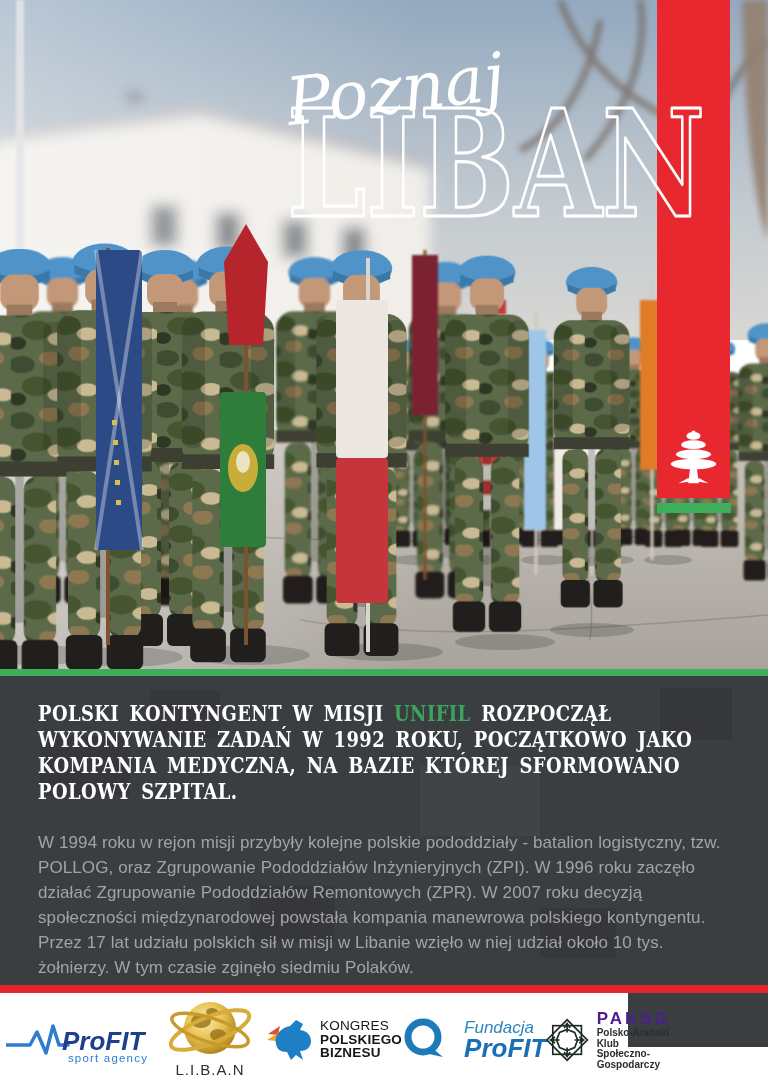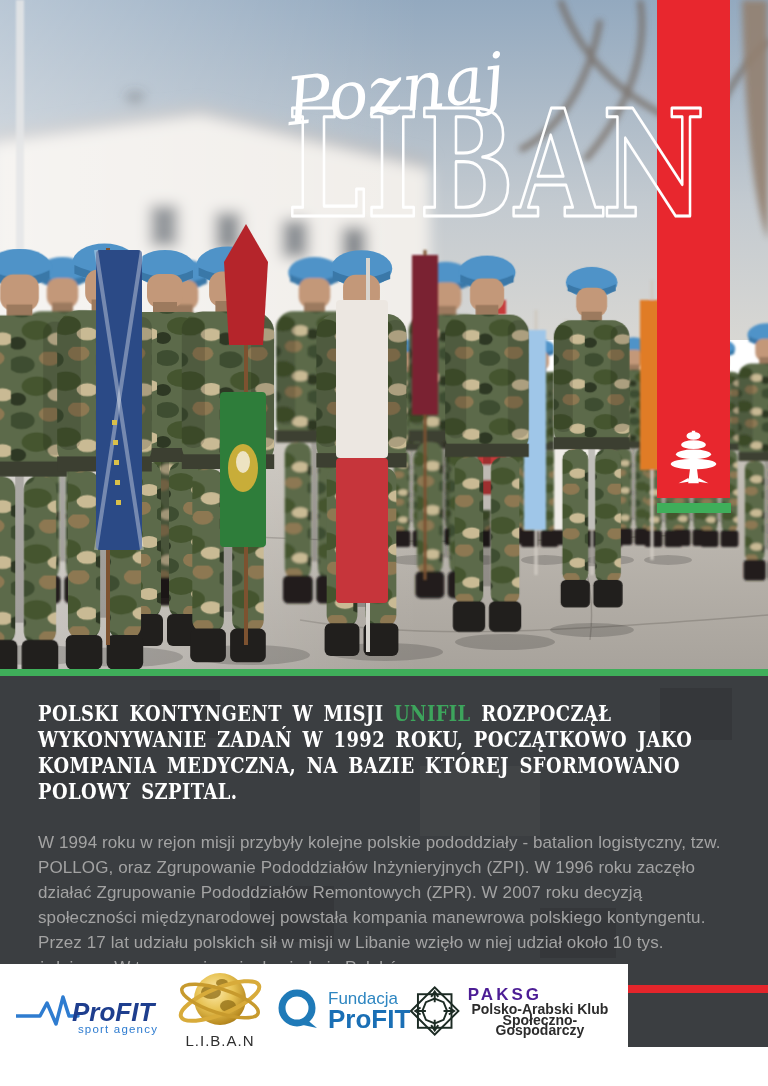--- a/index.html
+++ b/index.html
@@ -30,35 +30,35 @@
   .headline{position:absolute;left:38px;top:24px;transform:scaleX(0.78);transform-origin:left top;
             font-family:"DejaVu Serif",serif;font-weight:700;font-size:23px;line-height:26px;
             color:#ffffff;letter-spacing:0.5px;word-spacing:5px;white-space:nowrap;}
   .hl-green{color:#3da45c;}
 
   .body-text{position:absolute;left:38px;top:154px;width:694px;margin:0;
              font-size:17px;line-height:25px;color:#a3a3a3;letter-spacing:0.1px;}
 
   
   .red-strip{position:absolute;left:0;top:985px;width:768px;height:8px;background:#e4252b;}
-  .footer{position:absolute;left:0;top:964px;width:628px;height:93px;background:#ffffff;
-          display:flex;align-items:center;justify-content:space-between;padding:0 16px;}
+  .footer{position:absolute;left:0;top:993px;width:628px;height:93px;background:#ffffff;
+          display:flex;align-items:center;justify-content:space-between;padding:0 6px;}
   .logo{display:flex;align-items:center;}
   .logo svg{display:block;}
 
   .kongres-text{margin-left:6px;color:#161616;font-size:13.5px;line-height:13.5px;letter-spacing:0.2px;}
   .kongres-text .b{font-weight:700;}
 
-  .kisiela-text{margin-left:8px;}
+  .kisiela-text{margin-left:18px;font-style:italic;}
   .kisiela-top{color:#2e86c1;font-size:17px;line-height:17px;}
   .kisiela-bottom{color:#1a6fb5;font-size:26px;line-height:25px;font-weight:700;}
 
   .paksg-text{margin-left:8px;}
   .paksg-name{color:#4c1d95;font-size:17px;font-weight:700;letter-spacing:3px;line-height:19px;}
-  .paksg-sub{color:#2c2c2c;font-size:14px;font-weight:700;line-height:10.5px;text-align:center;}
+  .paksg-sub{color:#2c2c2c;font-size:10px;font-weight:700;line-height:10.5px;}
 </style>
 </head>
 <body>
 
 <div class="poster">
 
   <div class="photo">
     <svg width="768" height="676" viewBox="0 0 768 676">
       <defs>
         <linearGradient id="gsky" x1="0" y1="0" x2="0" y2="1">
@@ -302,20 +302,32 @@
           <ellipse cx="47" cy="25" rx="10" ry="7"></ellipse>
             <ellipse cx="64" cy="39" rx="8" ry="6"></ellipse>
             <ellipse cx="58" cy="16" rx="6" ry="4"></ellipse>
         </g>
         <ellipse cx="56" cy="34" rx="42" ry="13" fill="none" stroke="#d8ab3a" stroke-width="4" transform="rotate(-22 56 34)"></ellipse>
         <ellipse cx="56" cy="34" rx="40" ry="12" fill="none" stroke="#c79a2d" stroke-width="3.5" transform="rotate(18 56 34)"></ellipse>
         <text x="56" y="79" text-anchor="middle" font-family="Liberation Sans, sans-serif" font-size="15" letter-spacing="1" fill="#2f2f2f">L.I.B.A.N</text>
       </svg>
     </div>
 
+    <div class="logo">
+      <svg width="48" height="44" viewBox="0 0 48 44">
+        <path d="M2,16 L14,8 L12,17 Z" fill="#e2522e"></path>
+        <path d="M1,22 L12,15 L10,23 Z" fill="#f0a12f"></path>
+        <path d="M10,26 C8,18 14,10 24,8 L30,2 L37,6 L34,12 C41,13 45,17 45,23 C45,29 41,33 34,33 L37,42 L30,37 L25,42 L21,34 C14,34 11,31 10,26 Z" fill="#1f7fc4"></path>
+      </svg>
+      <div class="kongres-text">
+        <div>KONGRES</div>
+        <div class="b">POLSKIEGO</div>
+        <div class="b">BIZNESU</div>
+      </div>
+    </div>
 
     <div class="logo">
       <svg width="44" height="48" viewBox="0 0 44 48">
         <circle cx="21" cy="21" r="15" fill="none" stroke="#1f7ab8" stroke-width="7"></circle>
         <path d="M29,31 L41,41 L27,38 Z" fill="#1f7ab8"></path>
       </svg>
       <div class="kisiela-text">
         <div class="kisiela-top">Fundacja</div>
         <div class="kisiela-bottom">ProFIT</div>
       </div>

